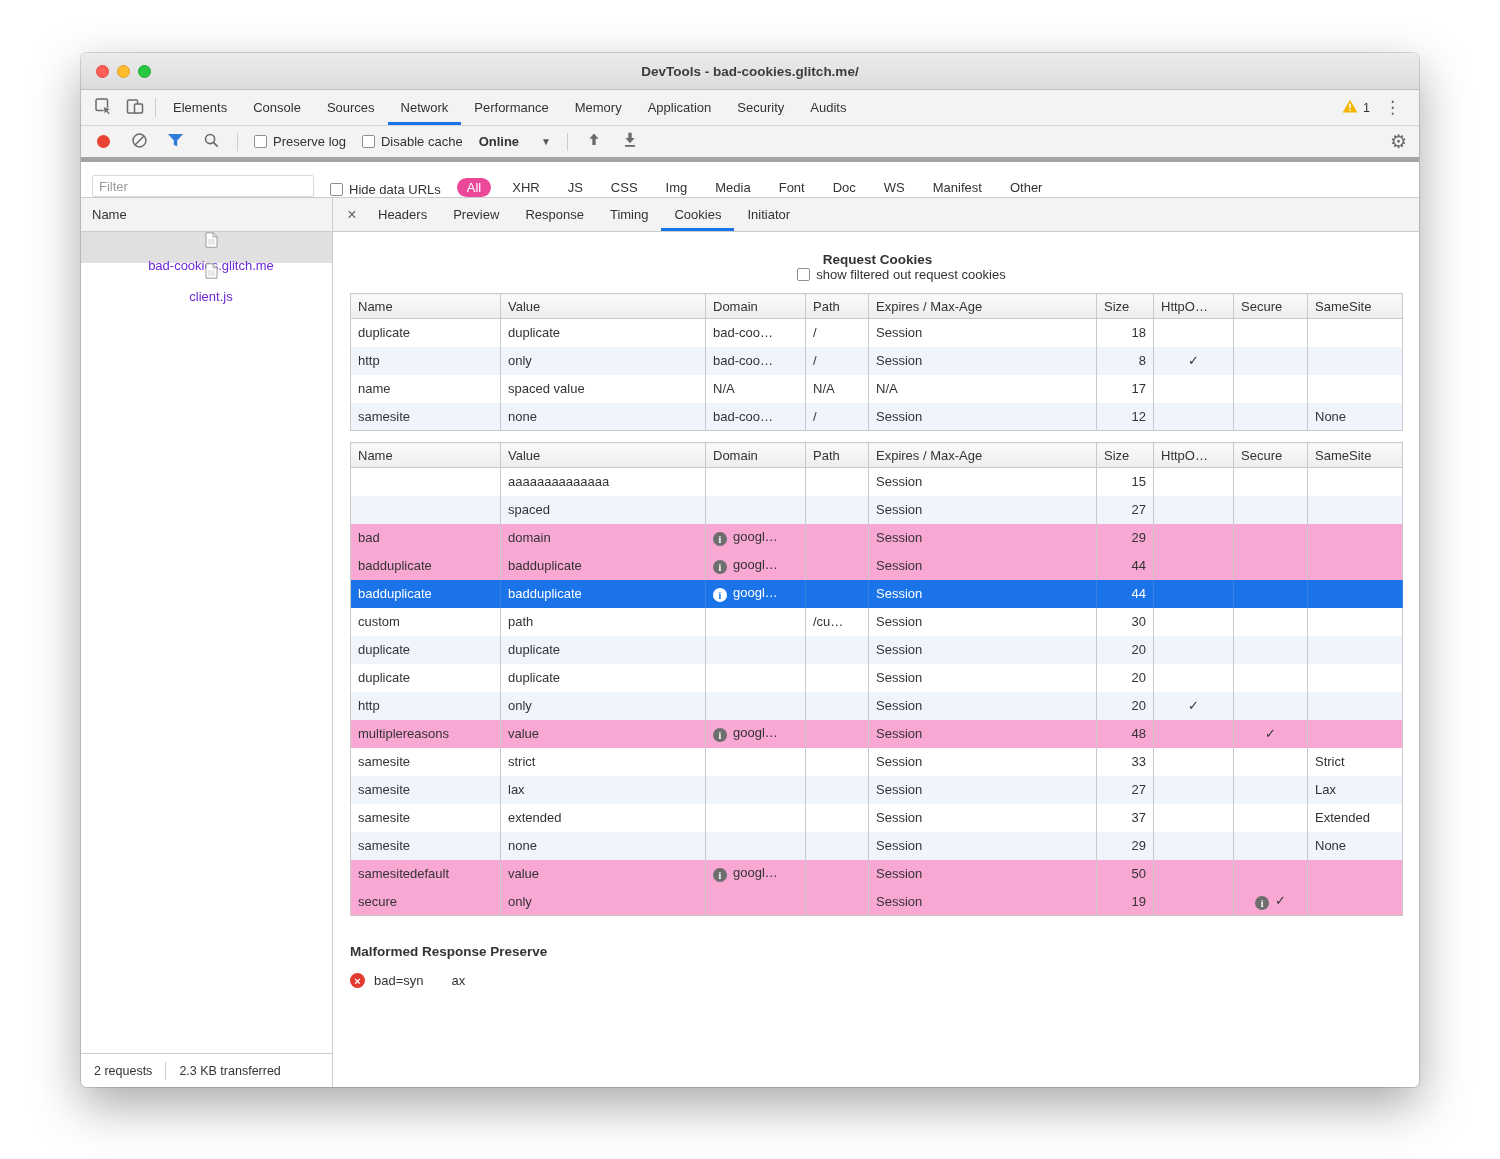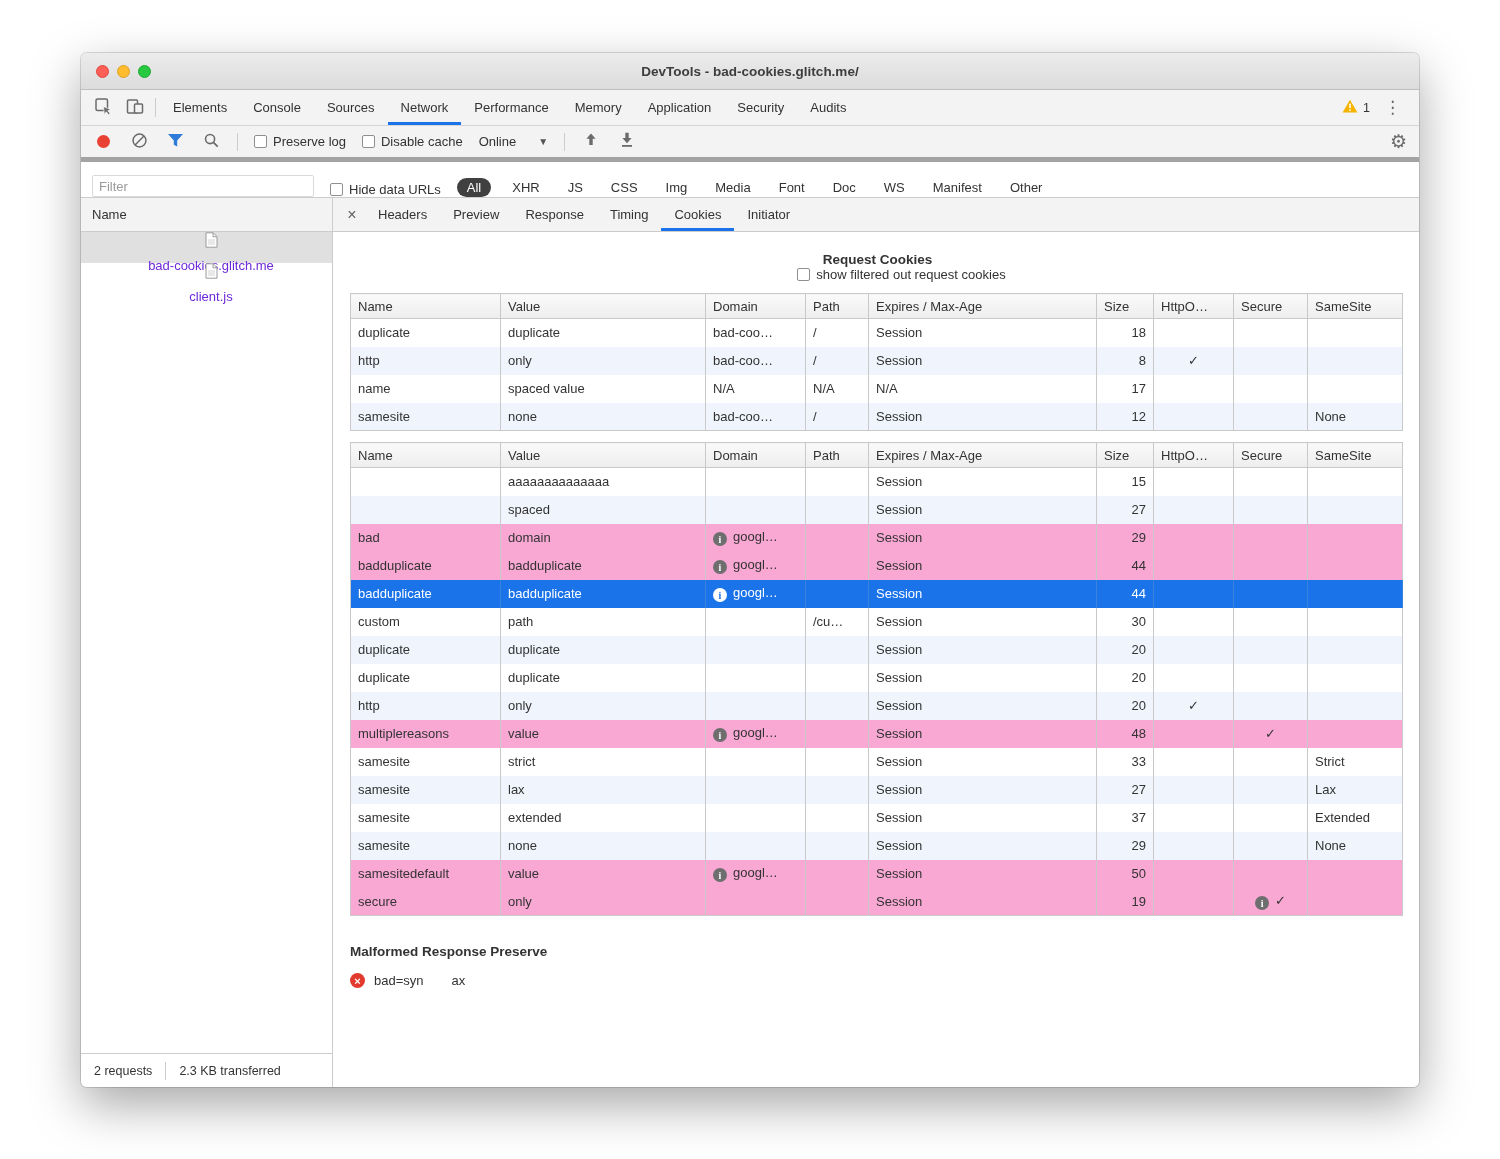--- a/index.html
+++ b/index.html
@@ -33,32 +33,32 @@
   .warn-wrap { display:flex; align-items:center; gap:5px; font-size:12.5px; color:#333; }
   .kebab { font-size:17px; color:#5f6368; padding:0 4px; }
   
   .toolbar { height:36px; flex:0 0 36px; background:#f3f3f3; border-bottom:5px solid #a3a3a3;
     display:flex; align-items:center; padding:0 12px; gap:16px; font-size:13px; color:#333; }
   .rec-dot { width:13px; height:13px; border-radius:50%; background:#e94235; display:inline-block; }
   .tsep { width:1px; height:18px; background:#ccc; }
   .cb { appearance:none; -webkit-appearance:none; width:13px; height:13px; border:1px solid #8f8f8f;
     border-radius:2px; background:#fff; margin-right:6px; vertical-align:-2px; }
   .cb-row { display:flex; align-items:center; }
-  .throttle { display:flex; align-items:center; gap:22px; }
+  .throttle { display:flex; align-items:center; gap:22px;font-weight:bold; }
   .caret { font-size:10px; color:#555; }
   .gear { margin-left:auto; font-size:19px; color:#6b6b6b; }
   
   .filter-row { height:36px; flex:0 0 36px; background:#fff; border-bottom:1px solid #ccc;
     display:flex; align-items:flex-end; padding:0 11px; gap:16px; font-size:13px; color:#333; }
   .filter-input { width:222px; height:22px; border:1px solid #d9d9d9; border-radius:2px;
     padding:2px 6px; font-size:13px; font-family:inherit; color:#333; }
   .filter-input::placeholder { color:#9a9a9a; }
   .pills { display:flex; align-items:center; gap:14px; }
   .pill { padding:2px 7px; border-radius:10px; color:#333; }
-  .pill.active { background:#404040; color:#fff; padding:2px 10px; }
+  .pill.active { background:#ec4899; color:#fff; padding:2px 10px; }
   
   .content { flex:1; display:flex; min-height:0; }
   .left-pane { width:252px; flex:0 0 252px; border-right:1px solid #ccc; display:flex; flex-direction:column; background:#fff; }
   .left-header { height:34px; flex:0 0 34px; background:#f3f3f3; border-bottom:1px solid #ccc;
     display:flex; align-items:center; padding-left:11px; font-size:13px; color:#333; }
   .left-list { flex:1; overflow:hidden; }
   .left-item { height:31px; display:flex; align-items:center; gap:7px; padding-left:9px; font-size:13px; color:#6d28d9;flex-direction:column; }
   .left-item.selected { background:#e0e0e0; }
   .left-status { height:34px; flex:0 0 34px; border-top:1px solid #ccc; display:flex; align-items:center;
     font-size:12.5px; color:#333; white-space:nowrap; overflow:hidden; }

